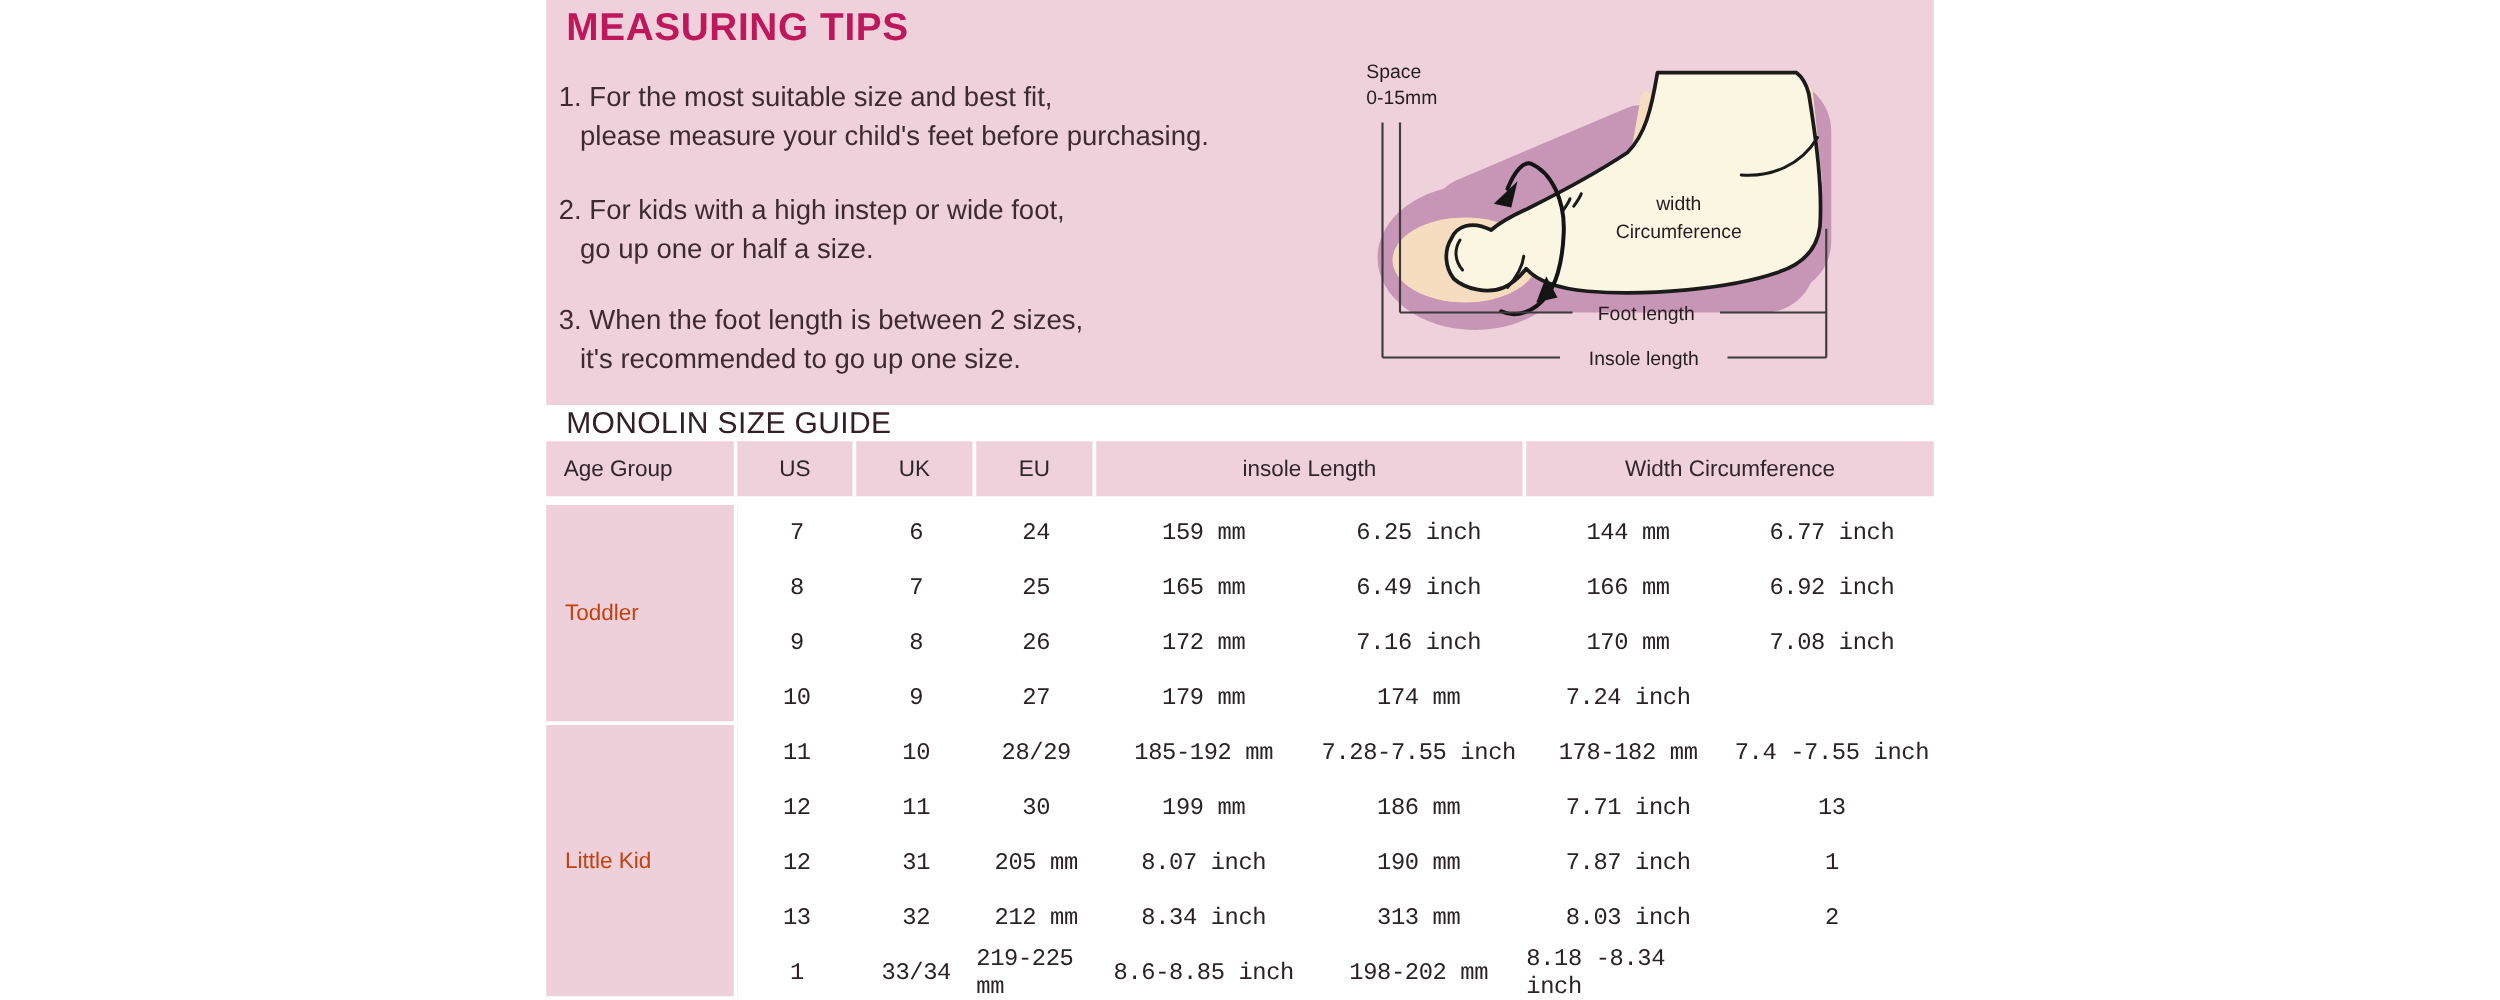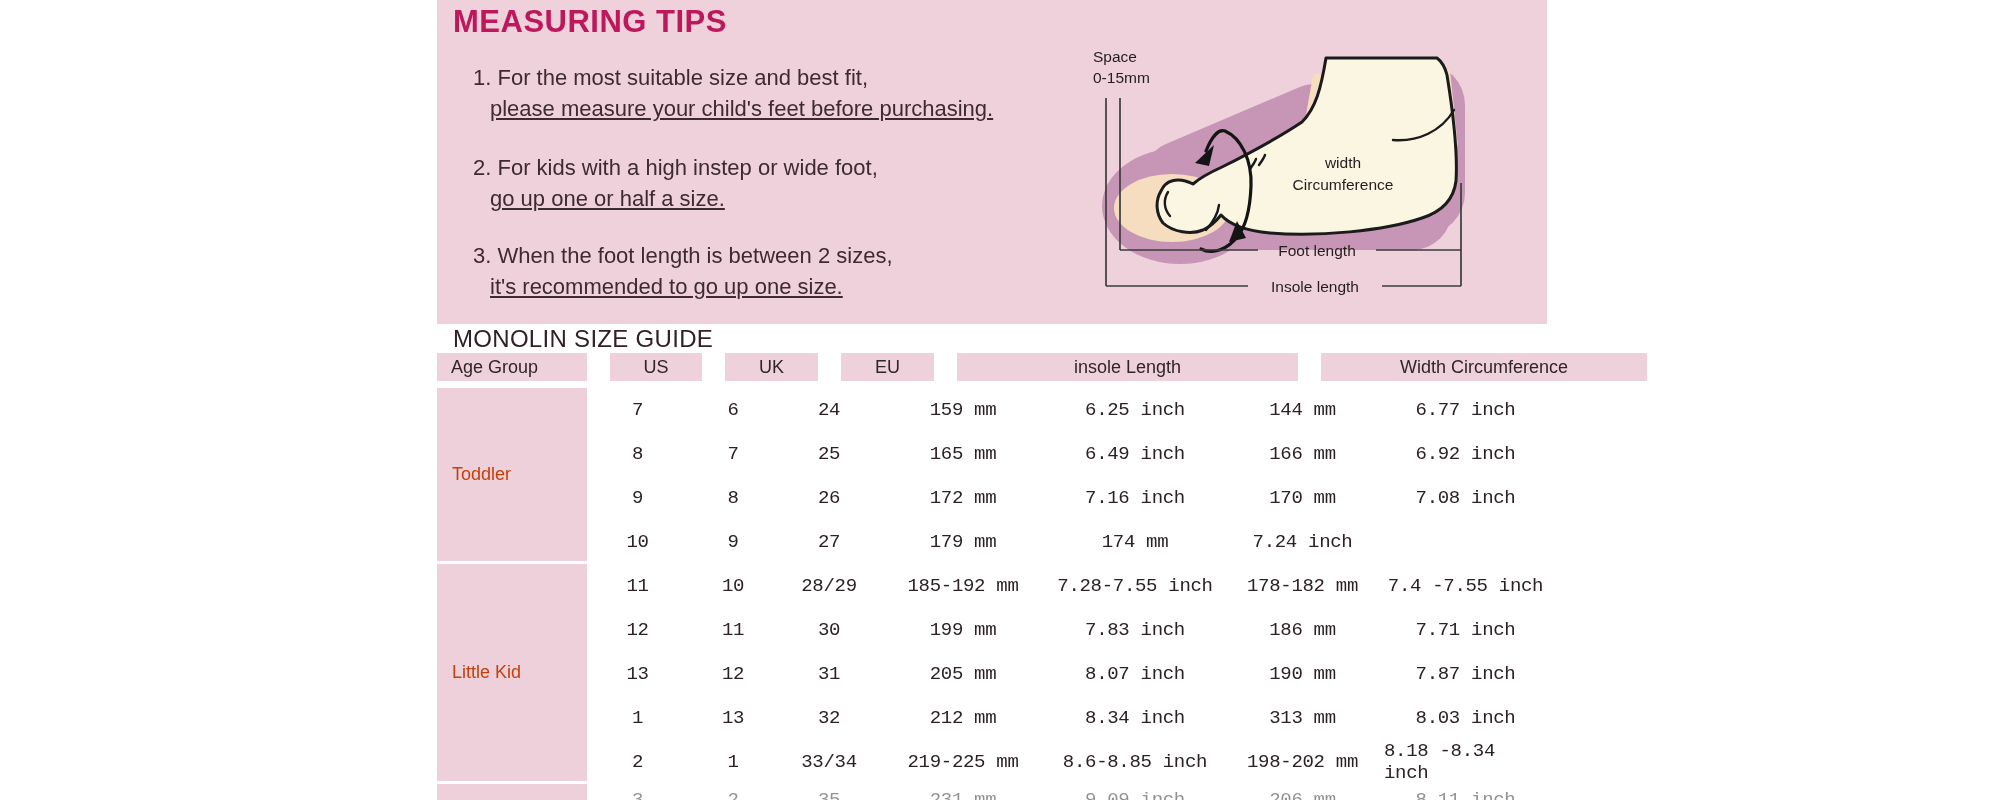--- a/index.html
+++ b/index.html
@@ -4,35 +4,35 @@
 <style>
   html,body{margin:0;padding:0;}
   body{width:2000px;height:800px;background:#ffffff;font-family:"Liberation Sans",sans-serif;}
   *{box-sizing:border-box;}
   .canvas{position:relative;width:2000px;height:800px;overflow:hidden;background:#fff;}
 
   
   .tips-panel{position:absolute;left:437px;top:0;width:1110px;height:324px;background:#efd1db;}
   .tips-title{position:absolute;left:16px;top:4px;margin:0;font-size:31px;font-weight:800;
               letter-spacing:.5px;color:#be185d;}
-  .tip{position:absolute;left:36px;font-size:22px;line-height:31px;color:#3d2b31;}
-  .tip .l2{padding-left:17px;text-decoration:underline;}
+  .tip{position:absolute;left:10px;font-size:22px;line-height:31px;color:#3d2b31;}
+  .tip .l2{padding-left:17px;}
   .tip1{top:62px;} .tip2{top:152px;} .tip3{top:240px;}
 
   
   .diagram{position:absolute;left:623px;top:18px;}
   .diagram text{font-family:"Liberation Sans",sans-serif;font-size:15.5px;fill:#241d20;}
 
   
   .guide-title{position:absolute;left:453px;top:325px;margin:0;font-size:24px;font-weight:400;
                color:#332027;letter-spacing:.3px;}
 
   
   .size-table{position:absolute;left:437px;top:353px;width:1110px;}
-  .thead{display:grid;grid-template-columns:153px 95px 96px 96px 344px 326px;height:28px;gap:20px;}
+  .thead{display:grid;grid-template-columns:153px 95px 96px 96px 344px 326px;height:44px;}
   .thead .h{background:#efd1db;border-right:3px solid #fff;display:flex;align-items:center;
             justify-content:center;font-size:18px;color:#30252c;}
   .thead .h:first-child{justify-content:flex-start;padding-left:14px;}
   .thead .h:last-child{border-right:none;}
 
   .tbody{display:grid;grid-template-columns:153px 95px 96px 96px 172px 172px 163px 163px;
          grid-auto-rows:44px;margin-top:7px;}
   .agecell{grid-column:1;background:#eed0da;border-right:3px solid #fff;display:flex;
            align-items:center;padding-left:15px;font-size:18px;color:#c2410c;}
   .agecell.g0{grid-row:span 4;border-bottom:3px solid #fff;}
@@ -178,21 +178,20 @@
       <div class="cell">28/29</div>
       <div class="cell">185-192 mm</div>
       <div class="cell">7.28-7.55 inch</div>
       <div class="cell">178-182 mm</div>
       <div class="cell">7.4 -7.55 inch</div>
 
       <div class="cell">12</div>
       <div class="cell">11</div>
       <div class="cell">30</div>
       <div class="cell">199 mm</div>
-      <div class="cell">7.83 inch</div>
       <div class="cell">186 mm</div>
       <div class="cell">7.71 inch</div>
 
       <div class="cell">13</div>
       <div class="cell">12</div>
       <div class="cell">31</div>
       <div class="cell">205 mm</div>
       <div class="cell">8.07 inch</div>
       <div class="cell">190 mm</div>
       <div class="cell">7.87 inch</div>

